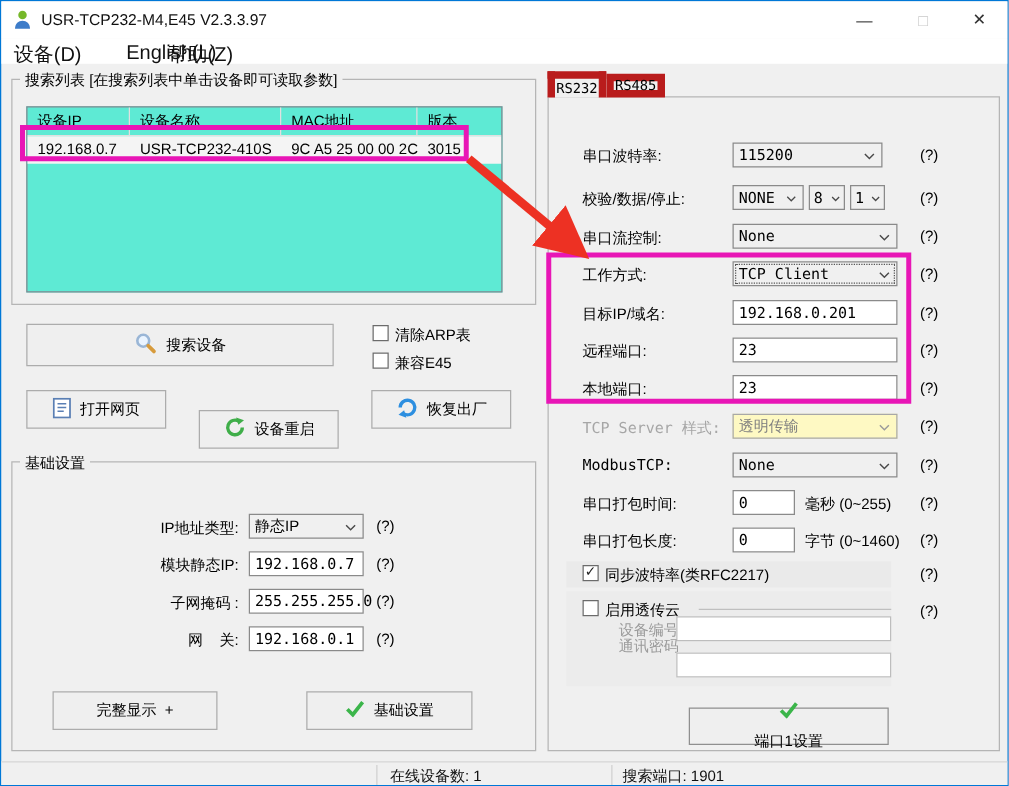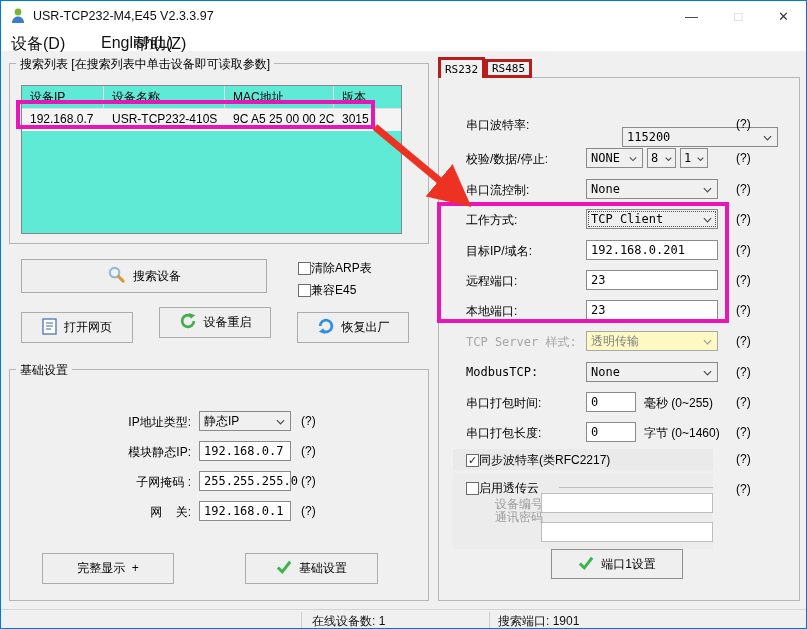--- a/index.html
+++ b/index.html
@@ -11,32 +11,32 @@
   .menubar{position:absolute;left:0;top:30px;width:805px;height:20px;background:#FFFFFF;}
   .menu-item{position:absolute;top:3px;font-size:16px;color:#111;}
   .group{position:absolute;border:1px solid #B5B5B5;box-sizing:border-box;}
   .group-label{position:absolute;top:-8px;left:6px;background:#F0F0F0;padding:0 4px;font-size:12px;color:#000;white-space:pre;}
   .listbox{position:absolute;left:20px;top:84px;width:381px;height:149px;background:#5eead4;border:1px solid #828790;box-sizing:border-box;}
   .lv-header{display:flex;height:22px;border-bottom:1px solid #E0E0E0;}
   .lv-hcell{box-sizing:border-box;padding:3px 0 0 8px;border-right:1px solid #E0E0E0;font-size:12px;color:#000;}
   .lv-row{display:flex;height:22px;background:#F4F4F4;}
   .lv-cell{box-sizing:border-box;padding:3px 0 0 8px;font-size:12px;color:#000;white-space:pre;}
   .btn{position:absolute;display:flex;align-items:center;justify-content:center;gap:7px;background:#EFEFEF;border:1px solid #ACACAC;box-sizing:border-box;font-size:12px;color:#000;}
-  .cbx{position:absolute;display:flex;align-items:center;gap:0;}
+  .cbx{position:absolute;display:flex;align-items:flex-start;gap:5px;}
   .cb{width:13px;height:13px;border:1px solid #6B6B6B;background:#fff;box-sizing:border-box;display:flex;align-items:center;justify-content:center;font-size:11px;line-height:1;color:#222;}
   .lbl{position:absolute;font-size:12px;color:#000;white-space:pre;}
   .msfont{font-family:"DejaVu Sans Mono","Liberation Mono",monospace;}
   .dd{position:absolute;height:20px;box-sizing:border-box;background:#F0F0F0;border:1px solid #8A8A8A;display:flex;align-items:center;justify-content:space-between;padding:0 5px 0 4px;font-size:12px;}
   .dd .val{white-space:pre;}
   .dd.focused{outline:1px dotted #555;outline-offset:-3px;}
   .dd.disabled{background:#fef9c3;border-color:#A8A8A8;color:#808080;}
   .inp{position:absolute;height:20px;box-sizing:border-box;background:#fff;border:1px solid #8A8A8A;display:flex;align-items:center;padding:0 4px;font-size:12px;white-space:pre;}
   .inp.disabled{border-color:#BDBDBD;background:#fff;}
   .help{position:absolute;font-size:12px;color:#000;}
-  .tab{position:absolute;box-sizing:border-box;border:3px solid #b91c1c;background:#F0F0F0;display:flex;align-items:center;justify-content:center;font-size:11px;}
+  .tab{position:absolute;box-sizing:border-box;border:6px solid #b91c1c;background:#F0F0F0;display:flex;align-items:center;justify-content:center;font-size:11px;}
   .panel{position:absolute;left:437px;top:76px;width:362px;height:524px;border:1px solid #B5B5B5;box-sizing:border-box;background:#F0F0F0;}
   .strip{position:absolute;background:#EAEAEA;}
   .statusbar{position:absolute;left:0;top:608px;width:805px;height:20px;background:#F0F0F0;border-top:1px solid #D5D5D5;}
   .status-div{position:absolute;top:2px;width:1px;height:16px;background:#CFCFCF;}
   .status-text{position:absolute;top:3px;font-size:12px;color:#111;}
   .hl-box{position:absolute;border:4px solid #E816B6;box-sizing:border-box;z-index:40;pointer-events:none;}
   .overlay{position:absolute;left:0;top:0;z-index:45;pointer-events:none;}
   .gray{color:#9B9B9B;}
   .disabled-label{color:#A6A6A6;}
 </style>
@@ -108,21 +108,21 @@
 
   <div class="btn" style="left:20px;top:311px;width:112px;height:31px;">
     <span><svg width="15" height="17" viewBox="0 0 15 17">
           <rect x="1" y="1" width="13" height="15" fill="#FFFFFF" stroke="#5A7FB4" stroke-width="1.4"></rect>
           <line x1="4" y1="5" x2="11" y2="5" stroke="#5A7FB4" stroke-width="1.2"></line>
           <line x1="4" y1="8" x2="11" y2="8" stroke="#5A7FB4" stroke-width="1.2"></line>
           <line x1="4" y1="11" x2="9" y2="11" stroke="#5A7FB4" stroke-width="1.2"></line>
         </svg></span>
     <span>打开网页</span>
   </div>
-  <div class="btn" style="left:158px;top:306px;width:112px;height:31px;">
+  <div class="btn" style="left:158px;top:327px;width:112px;height:31px;">
     <span><svg width="18" height="18" viewBox="0 0 20 20">
           <path d="M16.5 10a6.5 6.5 0 1 1-3-5.5" fill="none" stroke="#3FAE49" stroke-width="3"></path>
           <polygon points="11,1 18,3.5 13,7.5" fill="#3FAE49"></polygon>
         </svg></span>
     <span>设备重启</span>
   </div>
   <div class="btn" style="left:296px;top:311px;width:112px;height:31px;">
     <span><svg width="18" height="18" viewBox="0 0 20 20">
           <path d="M3.5 10a6.5 6.5 0 1 1 3 5.5" fill="none" stroke="#2D8FE0" stroke-width="3"></path>
           <polygon points="9,19 2,16.5 7,12.5" fill="#2D8FE0"></polygon>
@@ -167,21 +167,21 @@
 
   <div class="panel"></div>
   <div class="tab msfont" style="left:437px;top:56px;width:47px;height:21px;border-bottom:none;z-index:5;">
     <span>RS232</span>
   </div>
   <div class="tab msfont" style="left:484px;top:58px;width:47px;height:19px;">
     <span>RS485</span>
   </div>
 
   <span class="lbl" style="left:465px;top:116px;">串口波特率:</span>
-  <div class="dd msfont" style="left:585px;top:126px;width:156px;margin-left:36px;">
+  <div class="dd msfont" style="left:585px;top:113px;width:120px;">
     <span class="val">115200</span>
     <span><svg width="9" height="6" viewBox="0 0 10 6">
           <path d="M1 1l4 4 4-4" stroke="#4A4A4A" stroke-width="1.3" fill="none"></path>
         </svg></span>
   </div>
   <span class="help" style="left:735px;top:116px;">(?)</span>
 
   <span class="lbl" style="left:465px;top:150px;">校验/数据/停止:</span>
   <div class="dd msfont" style="left:585px;top:147px;width:57px;">
     <span class="val">NONE</span>
@@ -275,21 +275,21 @@
   <div class="cbx" style="left:465px;top:479px;">
     <span class="cb"></span>
     <span>启用透传云</span>
   </div>
   <span class="lbl gray" style="left:494px;top:495px;">设备编号</span>
   <div class="inp disabled" style="left:540px;top:492px;width:172px;"></div>
   <span class="lbl gray" style="left:494px;top:508px;">通讯密码</span>
   <div class="inp disabled" style="left:540px;top:521px;width:172px;"></div>
   <span class="help" style="left:735px;top:481px;">(?)</span>
 
-  <div class="btn" style="left:550px;top:548px;width:132px;height:30px;border-color:#8F8F8F;">
+  <div class="btn" style="left:550px;top:565px;width:160px;height:30px;border-color:#8F8F8F;flex-direction:column;">
     <span><svg width="16" height="14" viewBox="0 0 18 16">
           <path d="M2 8.5 L7 13.5 L16 2" stroke="#3BB54A" stroke-width="3.4" fill="none"></path>
         </svg></span>
     <span>端口1设置</span>
   </div>
 
   <div class="statusbar">
     <div class="status-div" style="left:300px;"></div>
     <span class="status-text" style="left:311px;">在线设备数: 1</span>
     <div class="status-div" style="left:488px;"></div>

